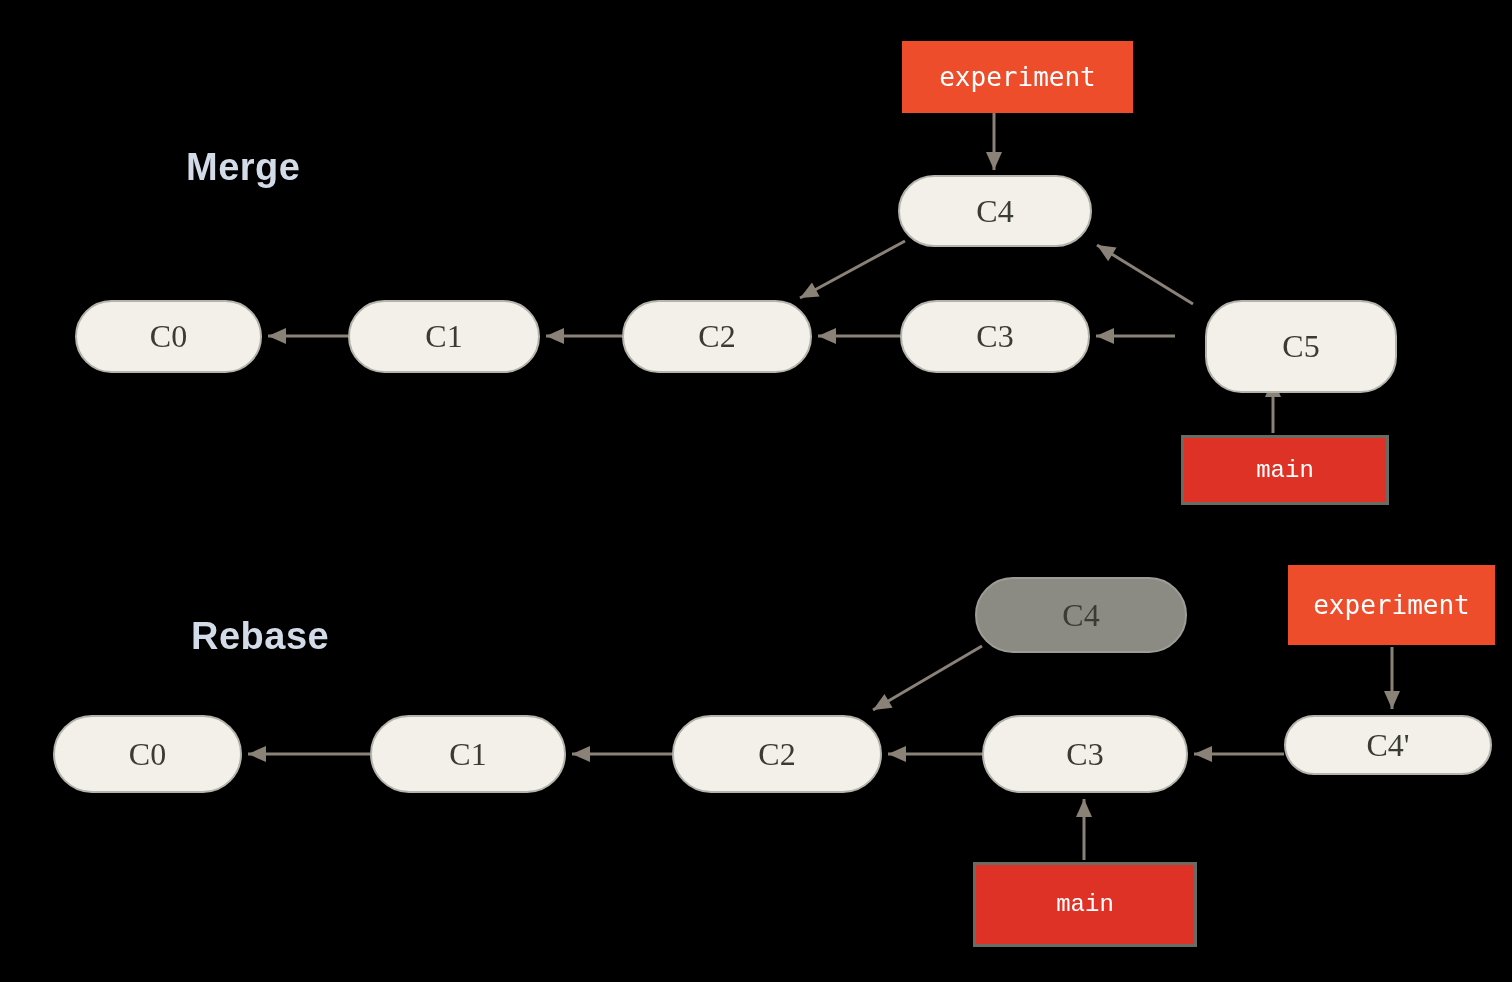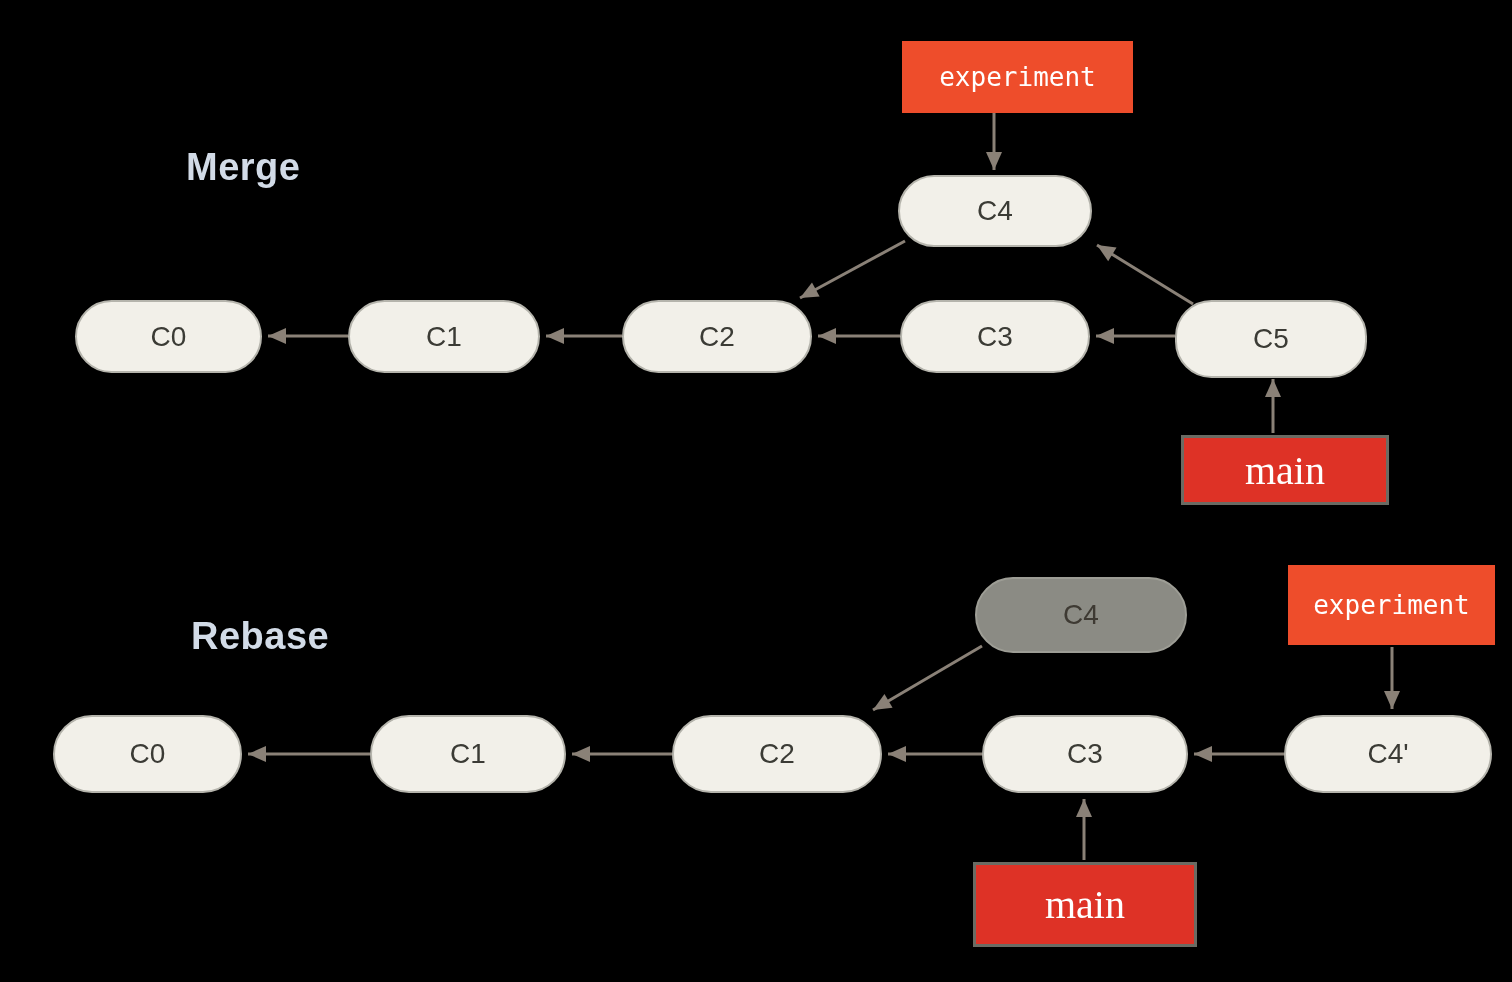--- a/index.html
+++ b/index.html
@@ -34,22 +34,22 @@
 
   .node {
     position: absolute;
     box-sizing: border-box;
     background: var(--node-fill, #f2f0e9);
     border: 2px solid var(--node-border, #b5b4ac);
     color: var(--node-text, #3b3b35);
     display: flex;
     align-items: center;
     justify-content: center;
-    font-family: Liberation Sans, sans-serif;
-    font-size: 28px;
+    font-family: Liberation Serif, serif;
+    font-size: 32px;
   }
   .node.gray {
     background: var(--node-gray-fill, #8b8b84);
     border-color: var(--node-gray-border, #9d9d95);
     color: var(--node-gray-text, #3e3a33);
   }
   .branch-label {
     position: absolute;
     box-sizing: border-box;
     display: flex;
@@ -59,22 +59,22 @@
   }
   .branch-label.experiment {
     background: var(--experiment-fill, #ee4d2b);
     border: none;
     font-family: "DejaVu Sans Mono", monospace;
     font-size: 26px;
   }
   .branch-label.main {
     background: var(--main-fill, #de3226);
     border: 3px solid var(--main-border, #6b6b63);
-    font-family: Liberation Serif, serif;
-    font-size: 40px;
+    font-family: Liberation Mono, monospace;
+    font-size: 24px;
   }
 </style>
 </head>
 <body>
 
 <div id="canvas" style="--bg: #000000; --title-color: #d2dbe7; --node-fill: #f2f0e9; --node-border: #b5b4ac; --node-text: #3b3b35; --node-gray-fill: #8b8b84; --node-gray-border: #9d9d95; --node-gray-text: #3e3a33; --experiment-fill: #ee4d2b; --main-fill: #de3226; --main-border: #6b6b63; --branch-text: #ffffff;">
   <svg id="arrow-layer" viewBox="0 0 1512 982" xmlns="http://www.w3.org/2000/svg">
     <defs>
       <marker id="arrowhead" markerUnits="userSpaceOnUse" markerWidth="20" markerHeight="18" refX="19" refY="9" orient="auto">
         <path d="M1,1 L19,9 L1,17 Z" fill="#8a8177"></path>
@@ -102,25 +102,25 @@
   <div class="section-title" id="title-merge">Merge</div>
 
   <div class="section-title" id="title-rebase">Rebase</div>
 
   <div id="node-layer">
       <div class="node" style="left: 898px; top: 175px; width: 194px; height: 72px; border-radius: 36px;">C4</div>
       <div class="node" style="left: 75px; top: 300px; width: 187px; height: 73px; border-radius: 36.5px;">C0</div>
       <div class="node" style="left: 348px; top: 300px; width: 192px; height: 73px; border-radius: 36.5px;">C1</div>
       <div class="node" style="left: 622px; top: 300px; width: 190px; height: 73px; border-radius: 36.5px;">C2</div>
       <div class="node" style="left: 900px; top: 300px; width: 190px; height: 73px; border-radius: 36.5px;">C3</div>
-      <div class="node" style="left: 1175px; top: 300px; width: 192px; height: 78px; border-radius: 36.5px;">C5</div>
+      <div class="node" style="left: 1205px; top: 300px; width: 192px; height: 93px; border-radius: 36.5px;">C5</div>
       <div class="node gray" style="left: 975px; top: 577px; width: 212px; height: 76px; border-radius: 38px;">C4</div>
       <div class="node" style="left: 53px; top: 715px; width: 189px; height: 78px; border-radius: 39px;">C0</div>
       <div class="node" style="left: 370px; top: 715px; width: 196px; height: 78px; border-radius: 39px;">C1</div>
       <div class="node" style="left: 672px; top: 715px; width: 210px; height: 78px; border-radius: 39px;">C2</div>
       <div class="node" style="left: 982px; top: 715px; width: 206px; height: 78px; border-radius: 39px;">C3</div>
-      <div class="node" style="left: 1284px; top: 715px; width: 208px; height: 78px; border-radius: 39px;">C4'</div>
+      <div class="node" style="left: 1284px; top: 715px; width: 208px; height: 60px; border-radius: 39px;">C4'</div>
       <div class="branch-label experiment" style="left: 902px; top: 41px; width: 231px; height: 72px;">experiment</div>
       <div class="branch-label main" style="left: 1181px; top: 435px; width: 208px; height: 70px;">main</div>
       <div class="branch-label experiment" style="left: 1288px; top: 565px; width: 207px; height: 80px;">experiment</div>
       <div class="branch-label main" style="left: 973px; top: 862px; width: 224px; height: 85px;">main</div>
     </div>
 </div>
 
 </body></html>

